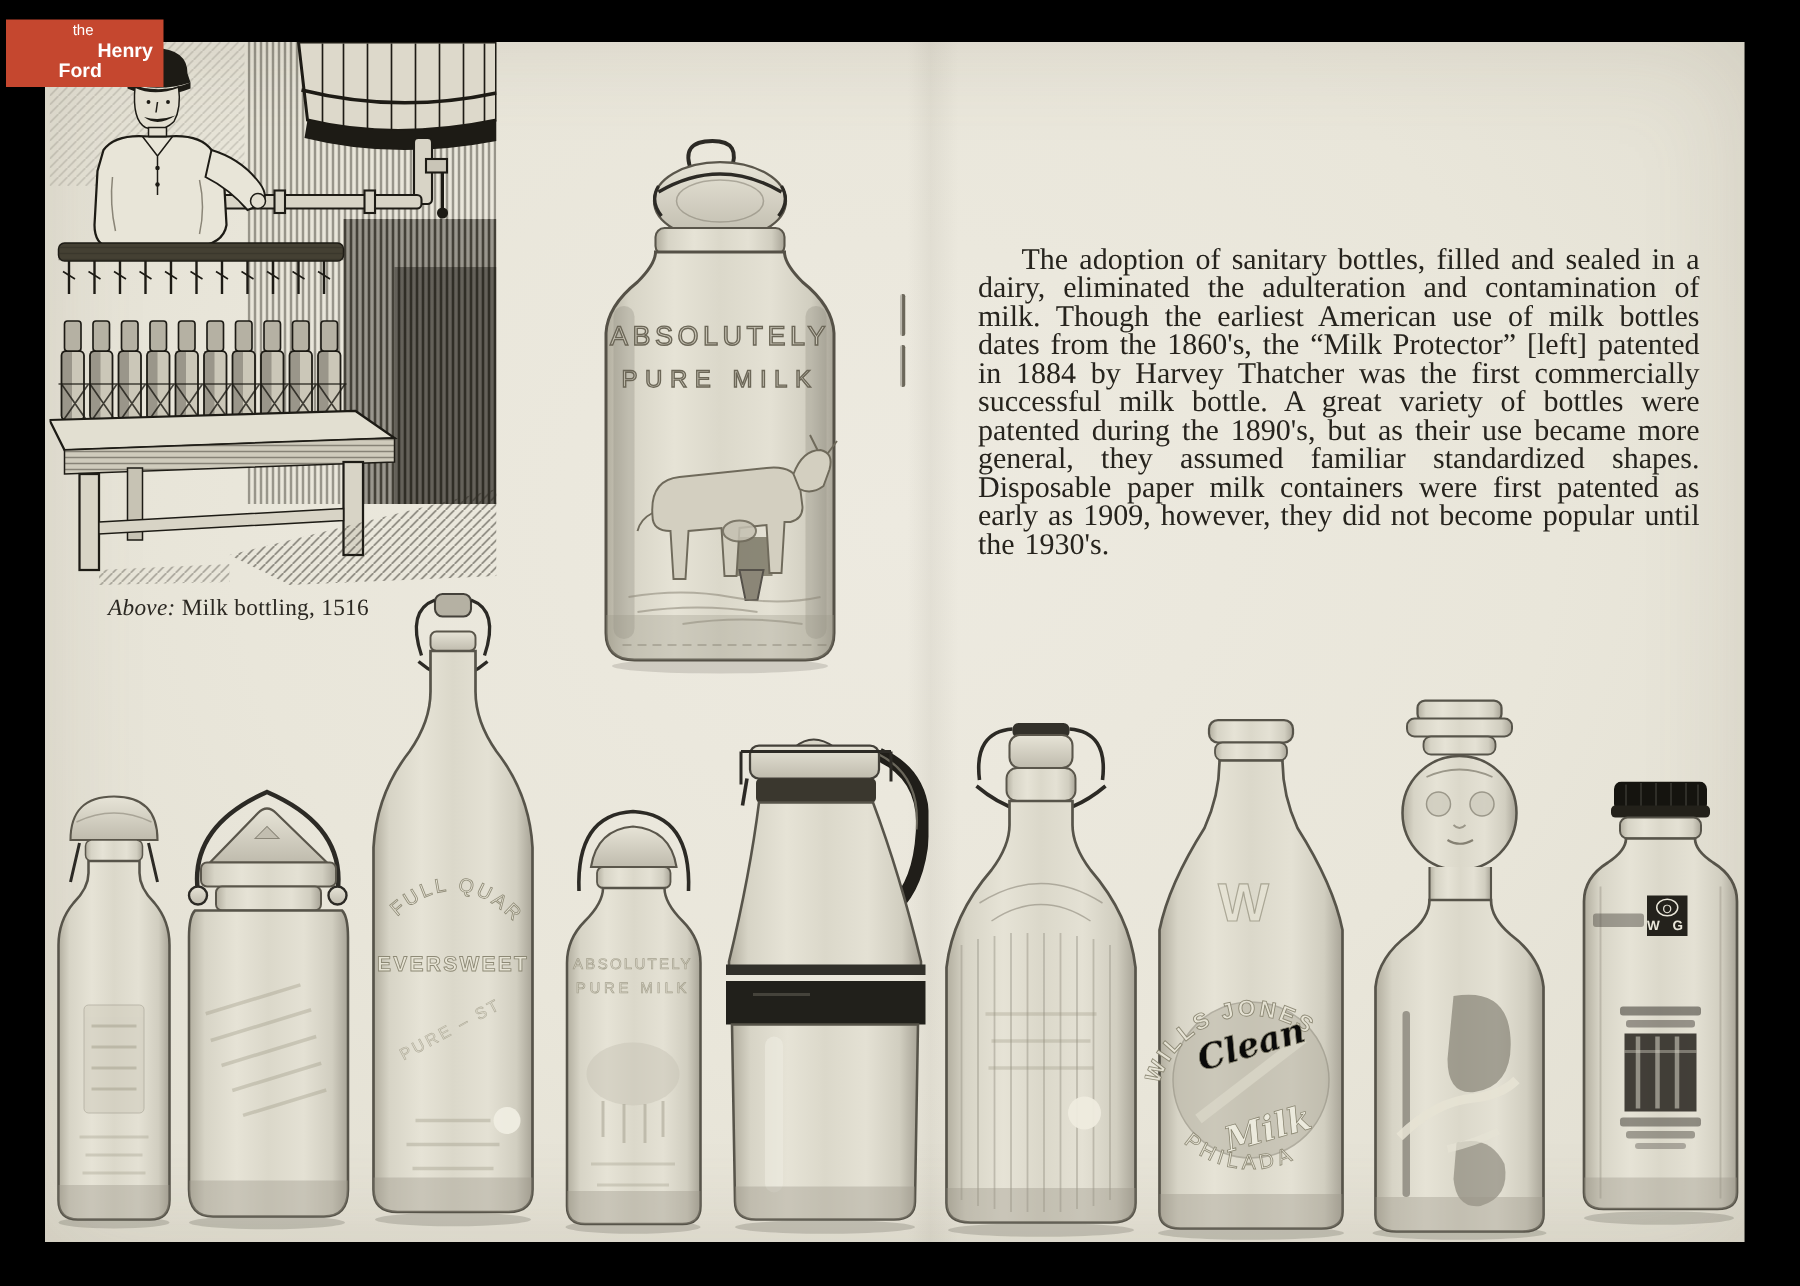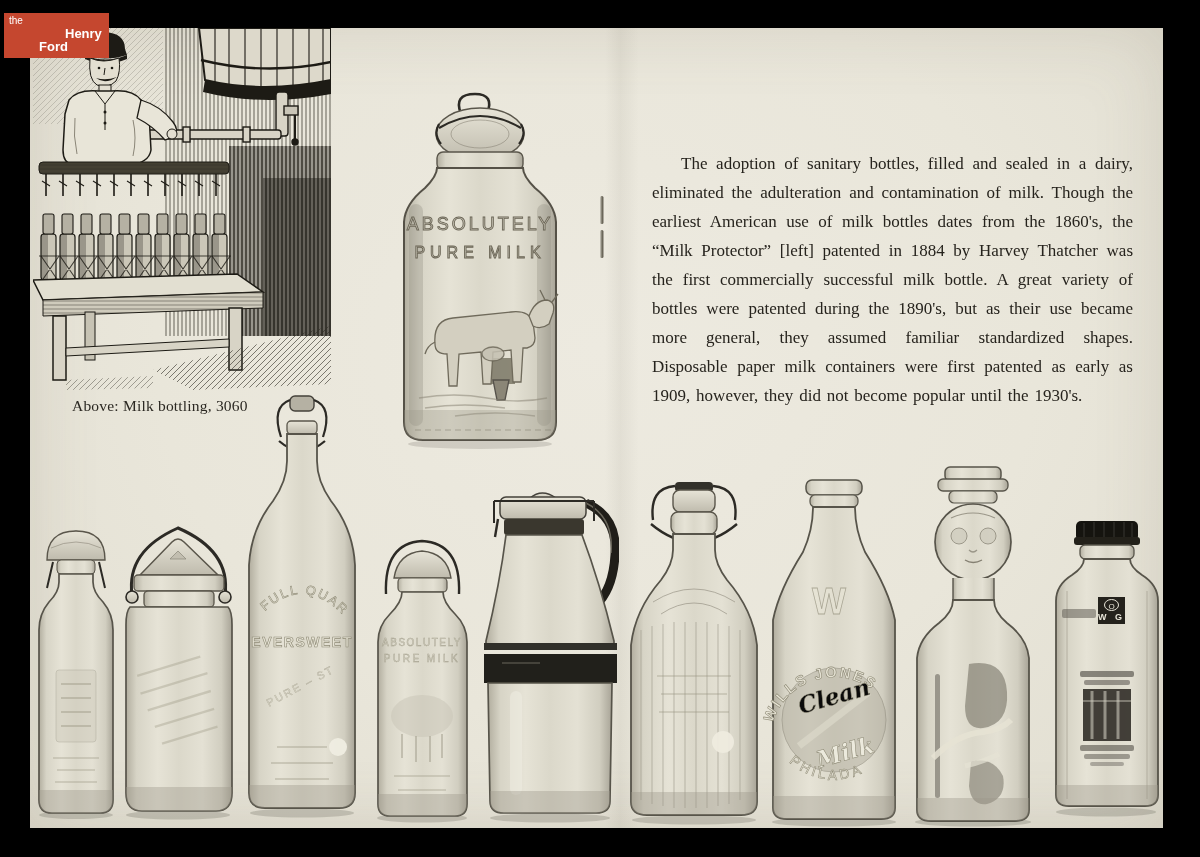--- a/index.html
+++ b/index.html
@@ -5,26 +5,26 @@
   html,body{margin:0;padding:0;background:#000;}
   .canvas{position:relative;width:1200px;height:857px;background:#000;overflow:hidden;
           font-family:"Liberation Serif",serif;}
   .paper{position:absolute;left:30px;top:28px;width:1133px;height:800px;
          background:radial-gradient(ellipse at 50% 40%, #edeae0 0%, #e9e6da 55%, #e1ded1 100%);
          box-shadow:inset 0 0 70px rgba(110,100,80,.16);}
   .fold{position:absolute;left:575px;top:0;width:34px;height:100%;
         background:linear-gradient(90deg,rgba(0,0,0,0) 0%,rgba(90,85,70,.07) 45%,rgba(0,0,0,0) 100%);}
   .logo{position:absolute;left:4px;top:13px;z-index:6;background:#c5472f;color:#fff;
         padding:3px 7px 4px 5px;font-family:"Liberation Sans",sans-serif;line-height:1.05;}
-  .logo .the{font-size:10px;font-weight:400;}
+  .logo .the{font-size:10px;font-weight:400;text-align:center;}
   .logo .henry{font-size:13px;font-weight:700;margin-left:8px;padding-left:48px;}
   .logo .ford{font-size:13px;font-weight:700;padding-left:30px;}
   .caption{position:absolute;left:42px;top:369px;font-size:15.5px;color:#2b2822;letter-spacing:.2px;}
-  .caption .prefix{}
-  .para{position:absolute;left:622px;top:121px;width:481px;font-size:17px;line-height:29px;
+  .caption .prefix{font-style:italic;}
+  .para{position:absolute;left:622px;top:136px;width:481px;font-size:20px;line-height:19px;
         color:#26231d;text-align:justify;text-indent:29px;word-spacing:1.6px;}
   .abs{position:absolute;}
   svg text.emb{font-family:"Liberation Sans",sans-serif;}
   svg text.script{font-family:"DejaVu Serif",serif;font-style:italic;font-weight:bold;}
 </style>
 </head>
 <body>
 
 <div class="canvas">
 
@@ -191,21 +191,21 @@
         <path d="M150,208 L145,198 M157,210 L163,202" fill="none"></path>
         <ellipse cx="98" cy="262" rx="11" ry="7" fill="#c5c1b2" opacity=".85"></ellipse>
         <path d="M40,250 Q32,254 30,262" fill="none"></path>
         <path d="M98,288 L114,288 L110,308 L102,308 Z" fill="#8b8677" stroke="#55514a"></path>
         <path d="M24,306 Q60,300 92,306 Q124,312 152,306 M30,316 Q70,310 110,316 M60,324 Q100,318 140,324" fill="none" stroke="#8a8577" opacity=".55"></path>
       </g>
       <path d="M9,318 L161,318 L161,330 Q161,348 142,348 L28,348 Q9,348 9,330 Z" fill="#9b9788" opacity=".32"></path>
       <path d="M20,338 H156" stroke="#7d7869" stroke-dasharray="6 4" opacity=".5"></path>
     </svg>
 
-    <div class="caption"><span class="prefix">Above:</span><span> Milk bottling, 3060</span></div>
+    <div class="caption"><span class="prefix">Above:</span><span> Milk bottling, 1516</span></div>
 
     <div class="para">The adoption of sanitary bottles, filled and sealed in a dairy, eliminated the adulteration and contamination of milk. Though the earliest American use of milk bottles dates from the 1860's, the “Milk Protector” [left] patented in 1884 by Harvey Thatcher was the first commercially successful milk bottle. A great variety of bottles were patented during the 1890's, but as their use became more general, they assumed familiar standardized shapes. Disposable paper milk containers were first patented as early as 1909, however, they did not become popular until the 1930's.</div>
 
     <svg class="abs" style="left:5px;top:494px" width="82" height="298" viewBox="0 0 82 298">
       <ellipse cx="41" cy="293" rx="37" ry="4" fill="#2e2b23" opacity=".18"></ellipse>
       <path d="M16,22 Q41,-2 66,22" stroke="#2c2a25" stroke-width="2.2" fill="none"></path>
       <path d="M12,38 Q12,9 41,9 Q70,9 70,38 Z" fill="url(#gv)" stroke="#5a564b" stroke-width="1.4"></path>
       <path d="M16,26 Q41,14 66,26" stroke="#8a8678" fill="none" opacity=".6"></path>
       <rect x="22" y="38" width="38" height="14" rx="4" fill="url(#gh)" stroke="#5a564b"></rect>
       <path d="M18,40 L12,66 M64,40 L70,66" stroke="#2c2a25" stroke-width="2" fill="none"></path>

